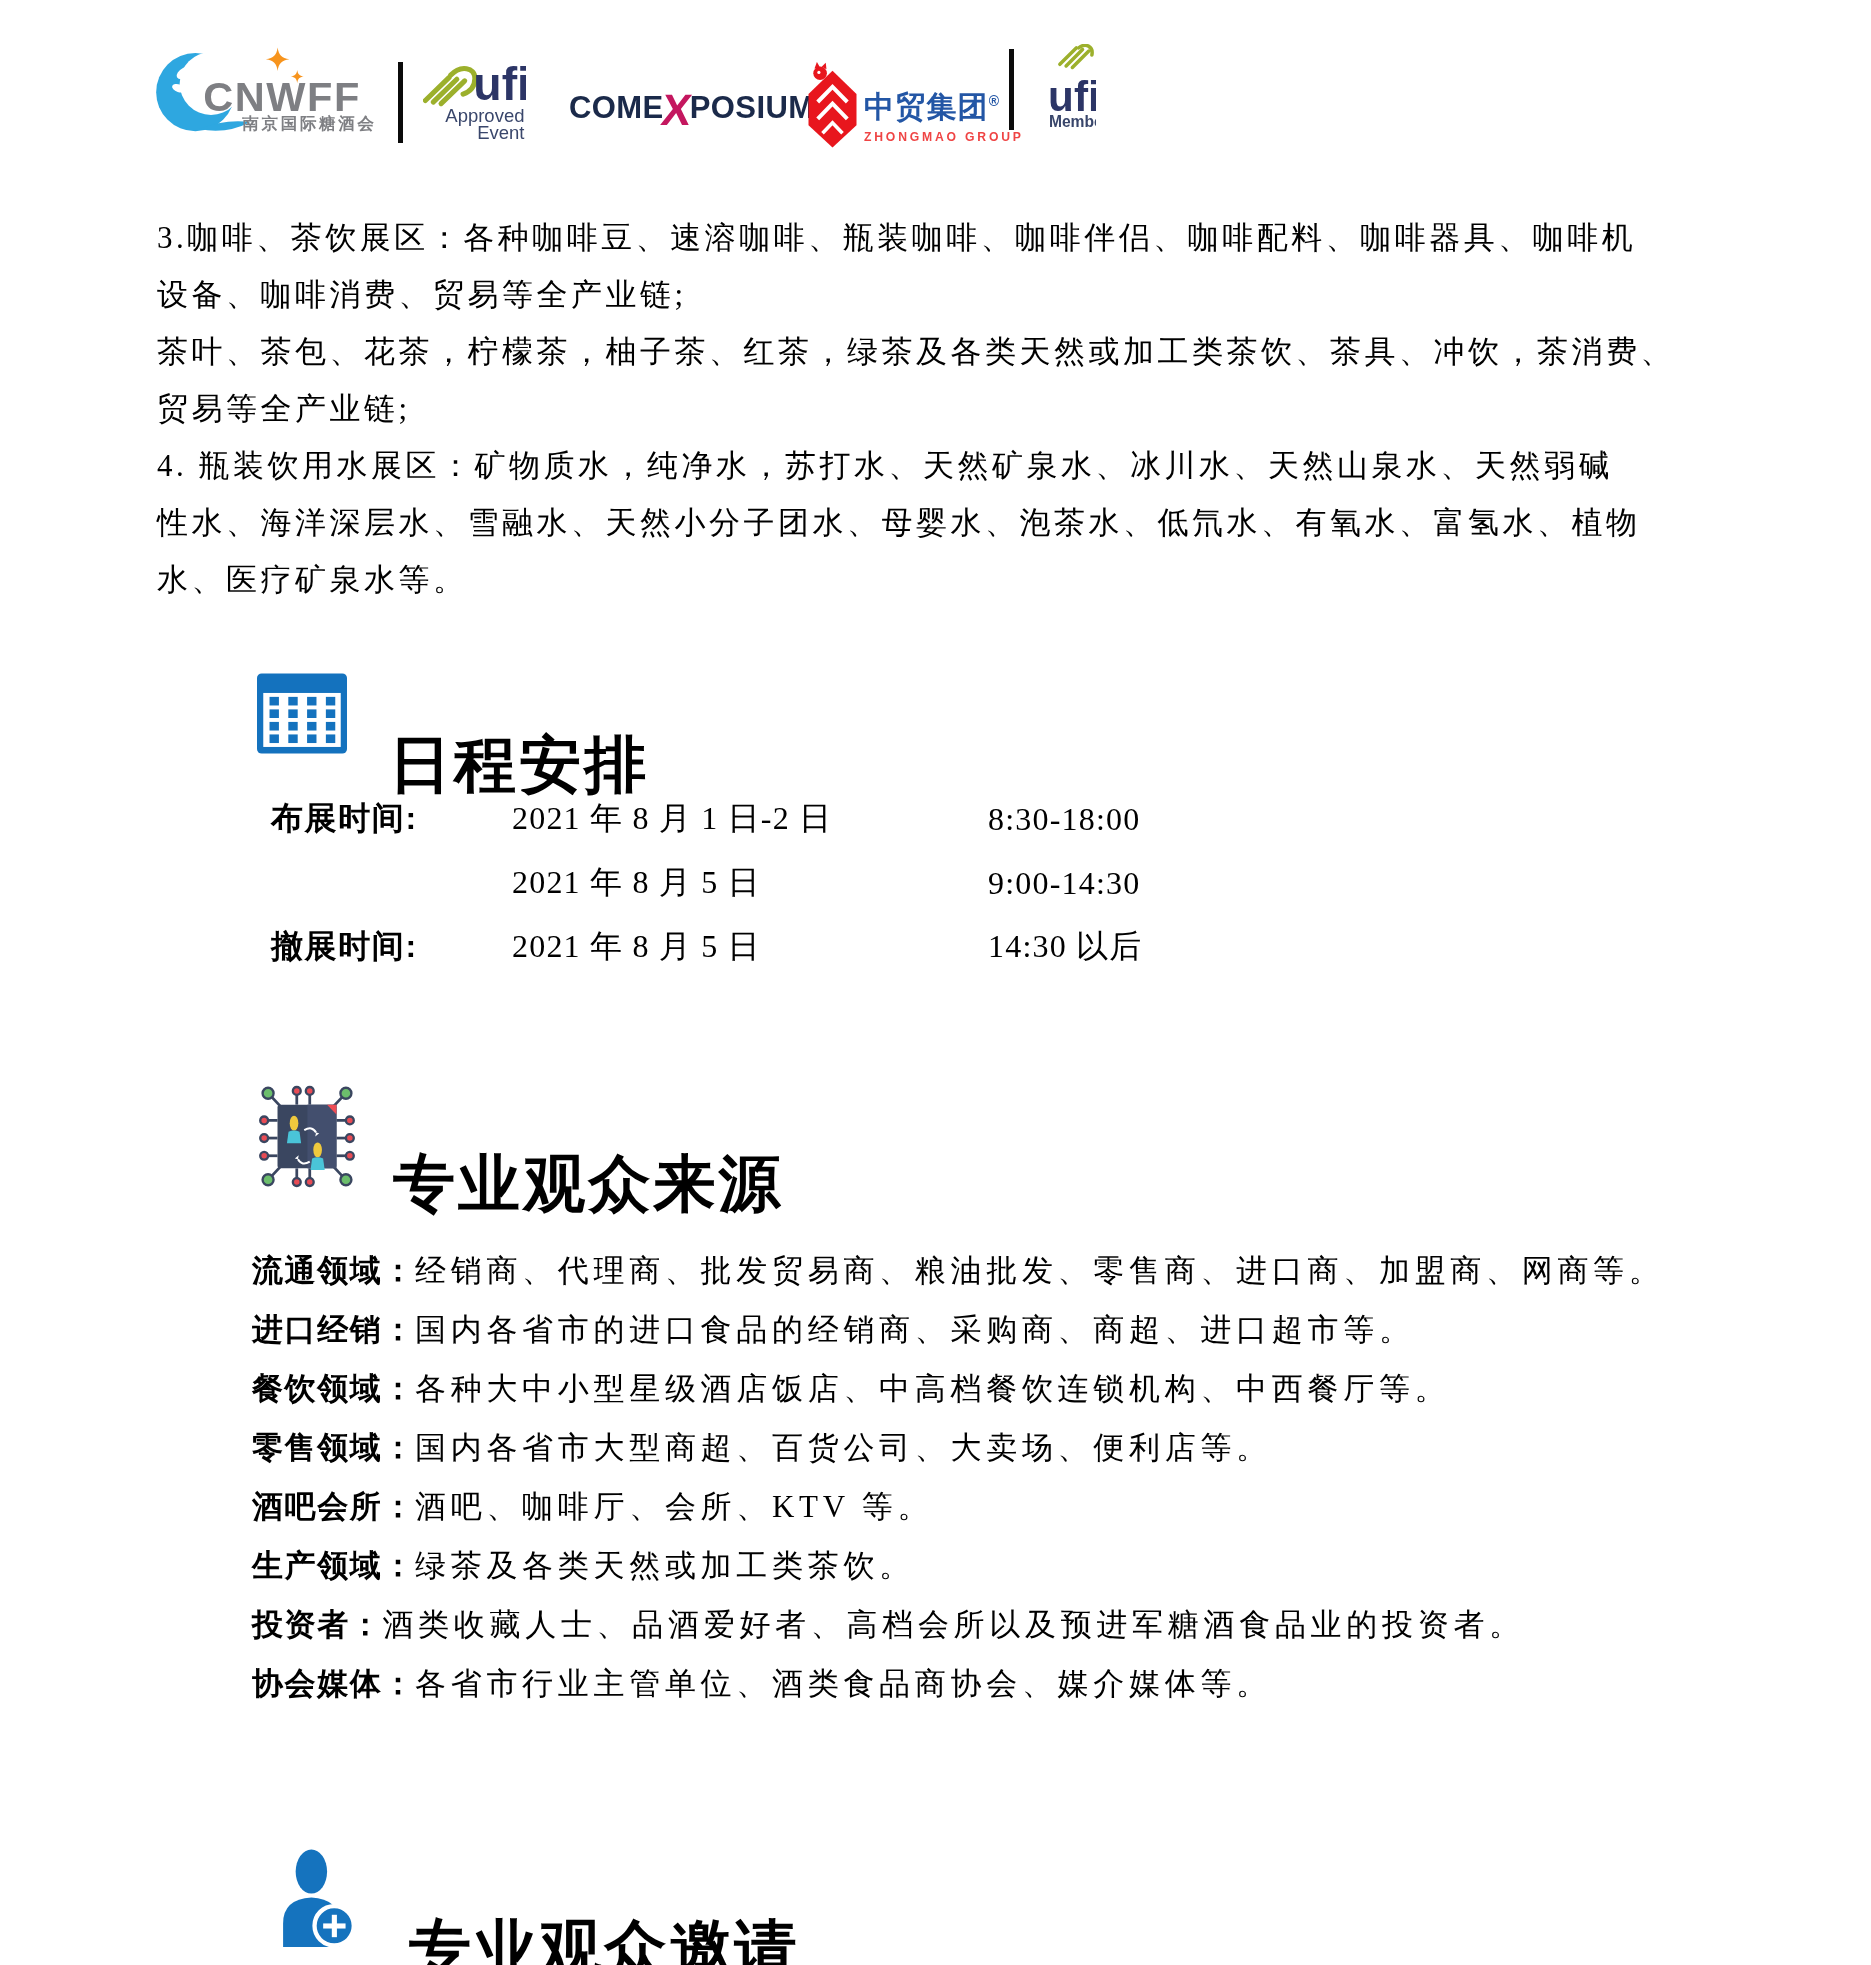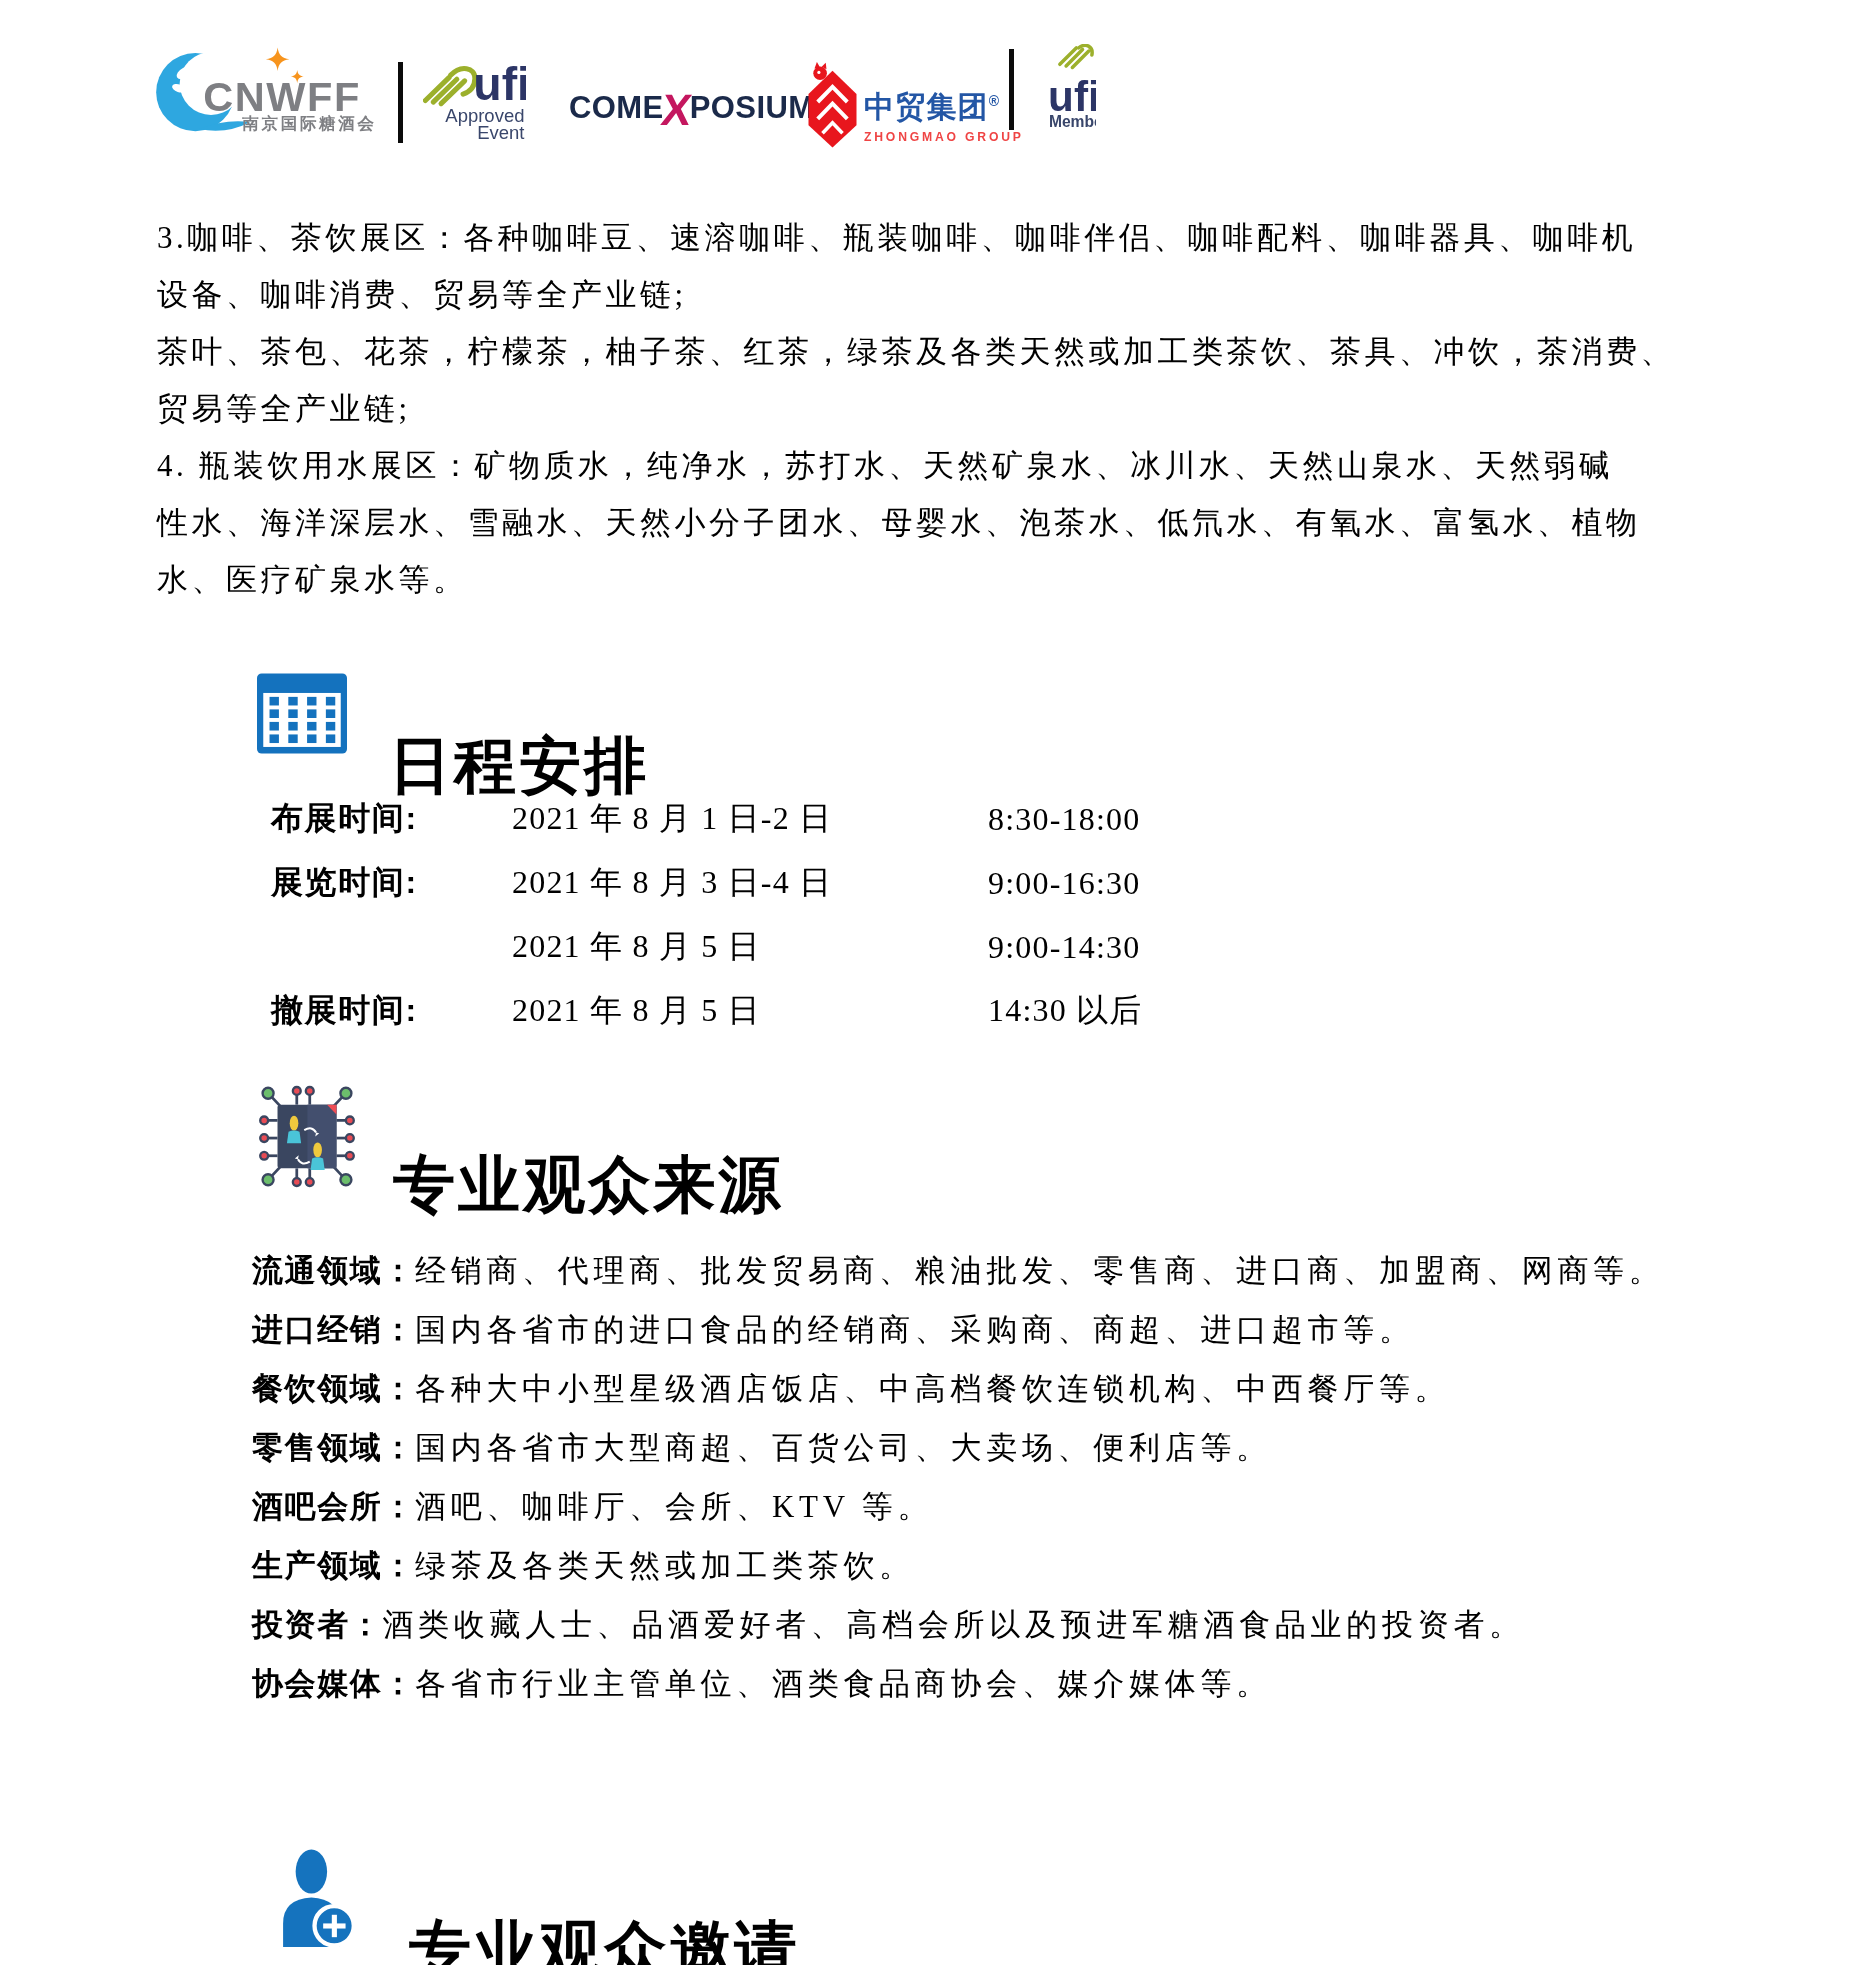--- a/index.html
+++ b/index.html
@@ -32,21 +32,21 @@
     font-size:30px;color:#2356a5;letter-spacing:1.2px;line-height:30px;}
   .zm-reg{font-size:14px;vertical-align:11px;letter-spacing:0;}
   .zm-en{font-family:"Liberation Sans","DejaVu Sans",sans-serif;font-weight:bold;
     font-size:12.2px;color:#ef4444;letter-spacing:2.8px;margin-top:8px;}
   .zm-text{position:absolute;left:58px;top:24.4px;white-space:nowrap;}
 
   
   .body-line{font-size:31px;line-height:57px;letter-spacing:3.5px;white-space:nowrap;}
   #intro{left:157px;top:209px;width:1596px;}
 
-  .section-title{font-family:Liberation Sans, sans-serif;font-weight:bold;
+  .section-title{font-family:Liberation Serif, serif;font-weight:bold;
     font-size:62px;letter-spacing:3.1px;line-height:65px;white-space:nowrap;color:#000;}
   #sched-icon{left:257px;top:673px;}
   #sched-title{left:389px;top:682px;}
   #sched-table{left:271px;top:787px;width:1258px;}
   .sched-row{display:flex;height:64px;align-items:center;}
   .sched-label{width:241px;font-family:"Liberation Sans","DejaVu Sans",sans-serif;
     font-weight:bold;font-size:32px;letter-spacing:1.6px;white-space:nowrap;}
   .sched-date{width:476px;font-size:32px;letter-spacing:1.2px;white-space:nowrap;}
   .sched-time{font-size:32px;letter-spacing:1.2px;white-space:nowrap;}
 
@@ -178,25 +178,20 @@
     </div>
     <h2 class="abs section-title" id="sched-title">日程安排</h2>
 
     <div class="abs" id="sched-table">
       <div class="sched-row">
         <div class="sched-label">布展时间:</div>
         <div class="sched-date">2021 年 8 月 1 日-2 日</div>
         <div class="sched-time">8:30-18:00</div>
       </div>
       <div class="sched-row">
-        <div class="sched-label">展览时间:</div>
-        <div class="sched-date">2021 年 8 月 3 日-4 日</div>
-        <div class="sched-time">9:00-16:30</div>
-      </div>
-      <div class="sched-row">
         <div class="sched-label"></div>
         <div class="sched-date">2021 年 8 月 5 日</div>
         <div class="sched-time">9:00-14:30</div>
       </div>
       <div class="sched-row">
         <div class="sched-label">撤展时间:</div>
         <div class="sched-date">2021 年 8 月 5 日</div>
         <div class="sched-time">14:30 以后</div>
       </div>
     </div>

